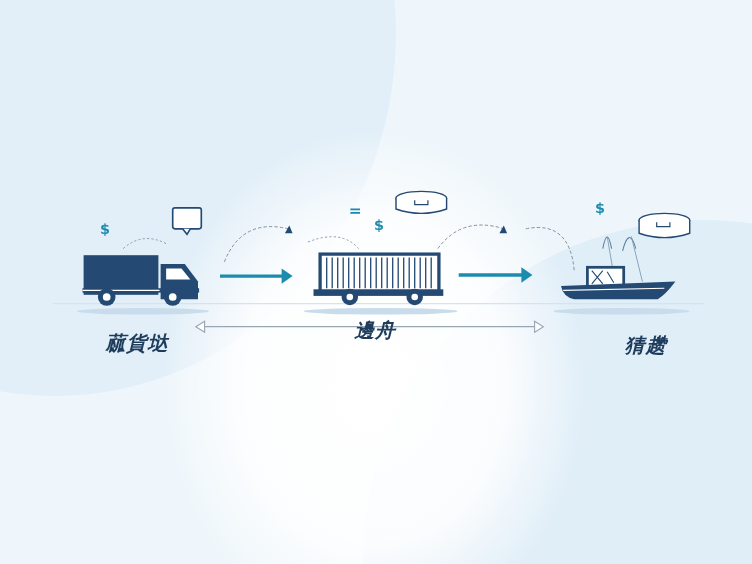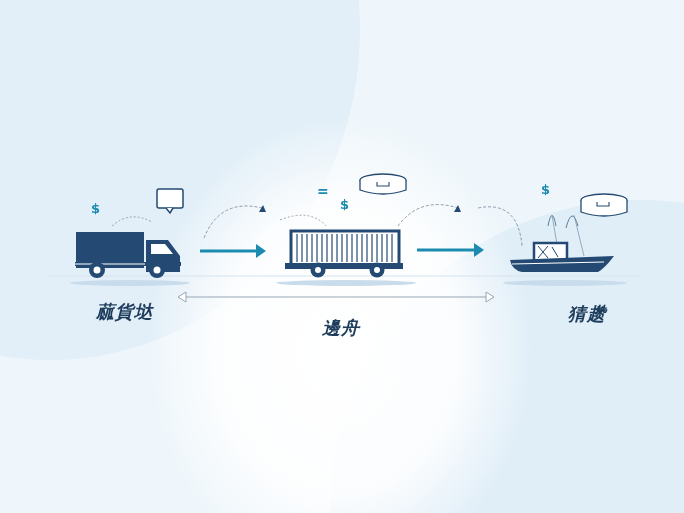--- a/index.html
+++ b/index.html
@@ -120,14 +120,14 @@
   </g>
 
   <g>
     <line x1="180" y1="297" x2="492" y2="297" stroke="#98a6b3" stroke-width="1.2"></line>
     <path d="M186 292 L178 297 L186 302 z" fill="#fff" stroke="#98a6b3" stroke-width="1"></path>
     <path d="M486 292 L494 297 L486 302 z" fill="#fff" stroke="#98a6b3" stroke-width="1"></path>
   </g>
 </svg>
 
 <div class="label" style="left:96px; top:300px;">蓏貨垯</div>
-<div class="label" style="left:322px; top:316px;">邊舟</div>
+<div class="label" style="left:322px; top:288px;">邊舟</div>
 <div class="label" style="left:568px; top:302px;">猜趱</div>
 
 </body></html>

